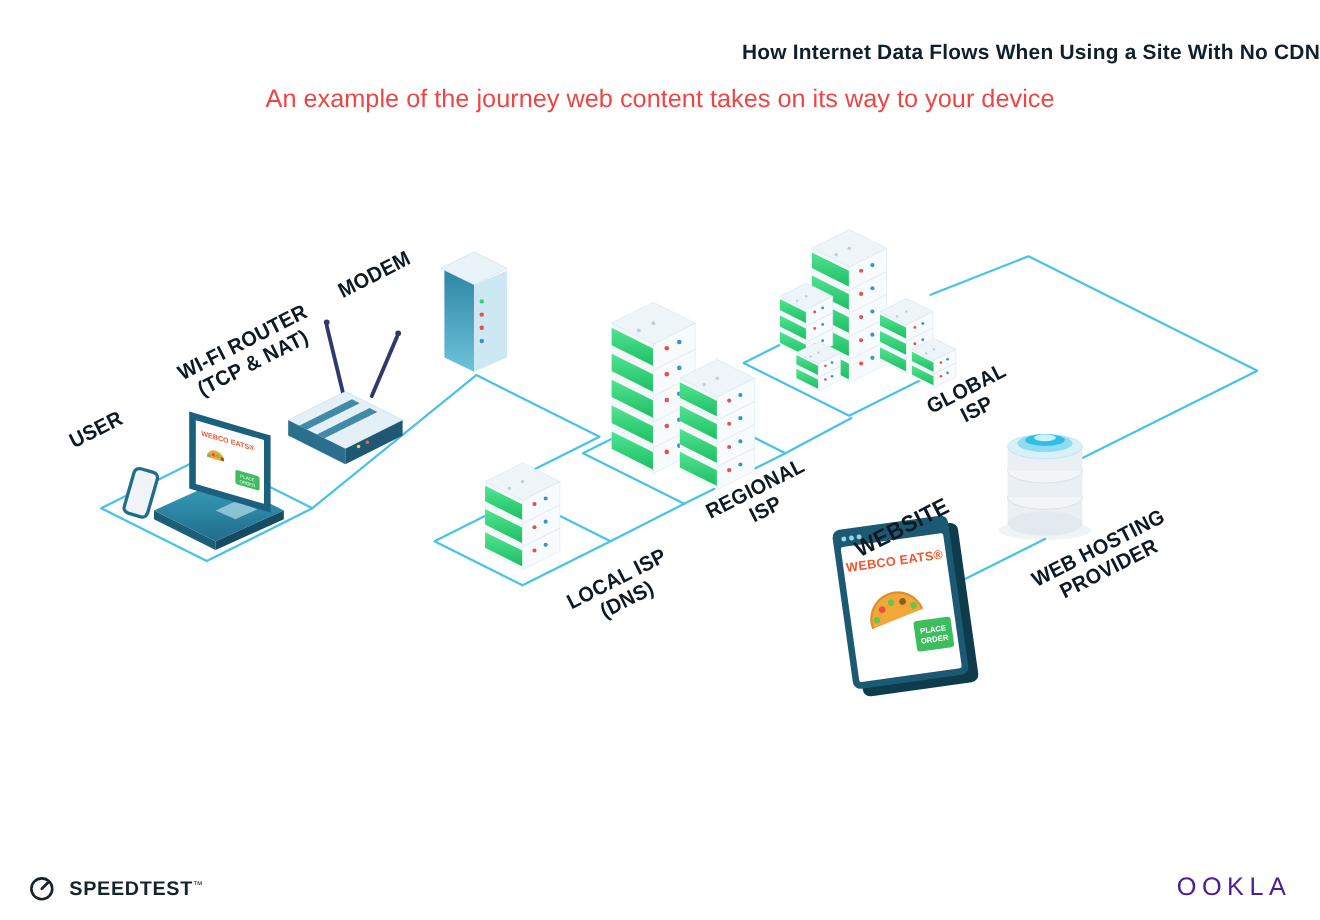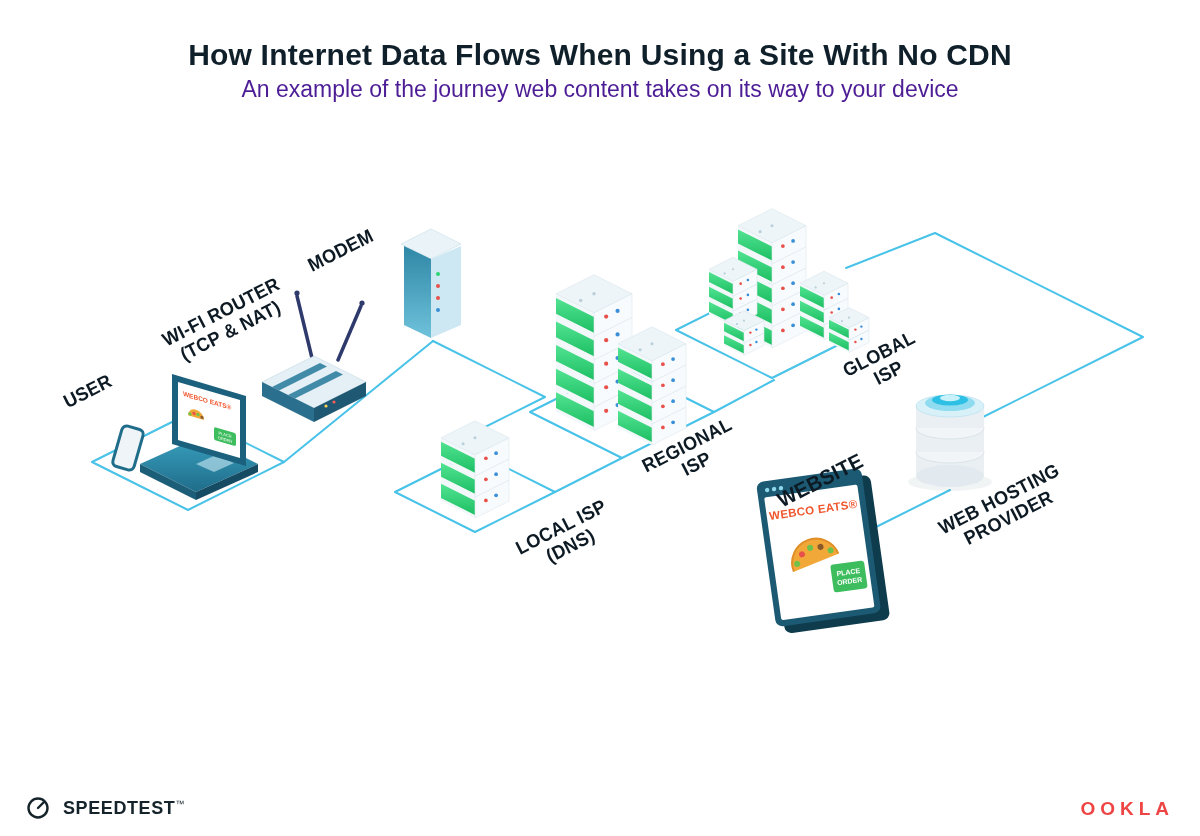--- a/index.html
+++ b/index.html
@@ -2,45 +2,45 @@
 <html><head>
 <meta charset="utf-8">
 <style>
   * { margin:0; padding:0; box-sizing:border-box; }
   html,body { background:#ffffff; }
   body { width:1200px; height:836px; overflow:hidden; font-family:"Liberation Sans",sans-serif; }
   .canvas { position:relative; width:1200px; height:836px; background:#ffffff; }
 
   .title {
     position:absolute; top:38px; left:0; width:100%;
-    text-align:center; font-size:30px; font-weight:700;
+    text-align:right; font-size:19px; font-weight:700;
     color:#10202b; letter-spacing:.2px;
   }
   .subtitle {
     position:absolute; top:76px; left:0; width:100%;
-    text-align:center; font-size:23px; font-weight:400; color:#4c1d95;
+    text-align:center; font-size:23px; font-weight:400; color:#ef4444;
   }
 
   svg.scene { position:absolute; left:0; top:0; font-family:"Liberation Sans",sans-serif; }
 
   .node-label {
     position:absolute; color:#0d1a24; font-weight:800; font-size:19px;
     line-height:1.1; text-align:center; white-space:nowrap; letter-spacing:.3px;
     transform:translate(-50%,-50%) rotate(-27deg) scale(.95,1);
   }
 
   .footer-left {
     position:absolute; left:26px; bottom:16px;
     display:flex; align-items:center; gap:13px; color:#15232b;
   }
   .speedtest-text { font-size:18px; font-weight:700; letter-spacing:.6px; }
   .tm { font-size:9px; vertical-align:super; font-weight:400; }
   .footer-right {
     position:absolute; right:26px; bottom:16px;
-    font-size:19px; letter-spacing:5px; font-weight:700; color:#ef4444;
+    font-size:23px; letter-spacing:5px; font-weight:400; color:#4c1d95;
   }
 </style>
 </head>
 <body>
 
 <div class="canvas">
 
   <div class="title">How Internet Data Flows When Using a Site With No CDN</div>
   <div class="subtitle">An example of the journey web content takes on its way to your device</div>
 

